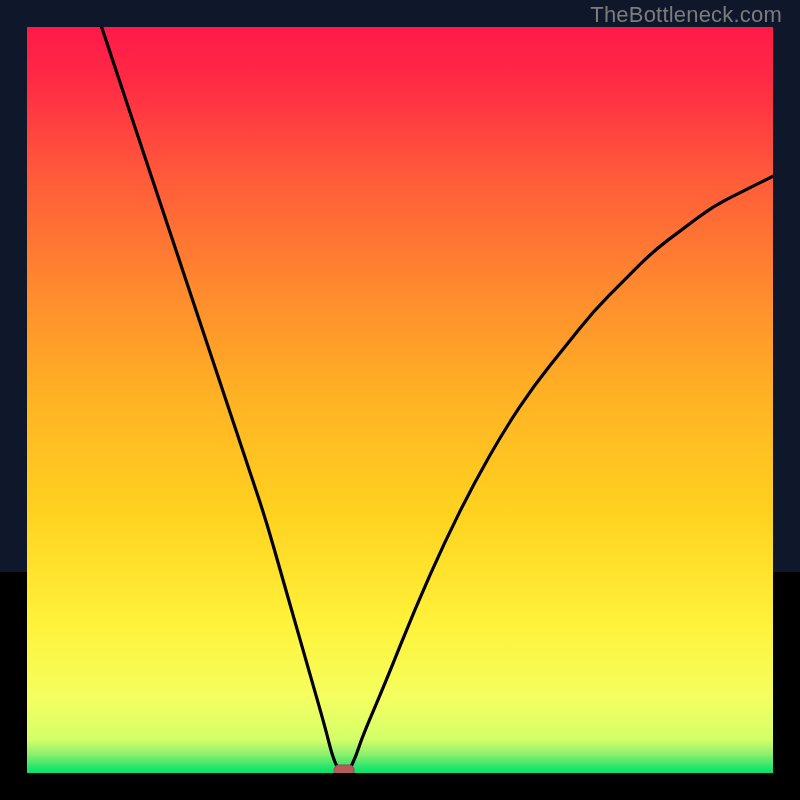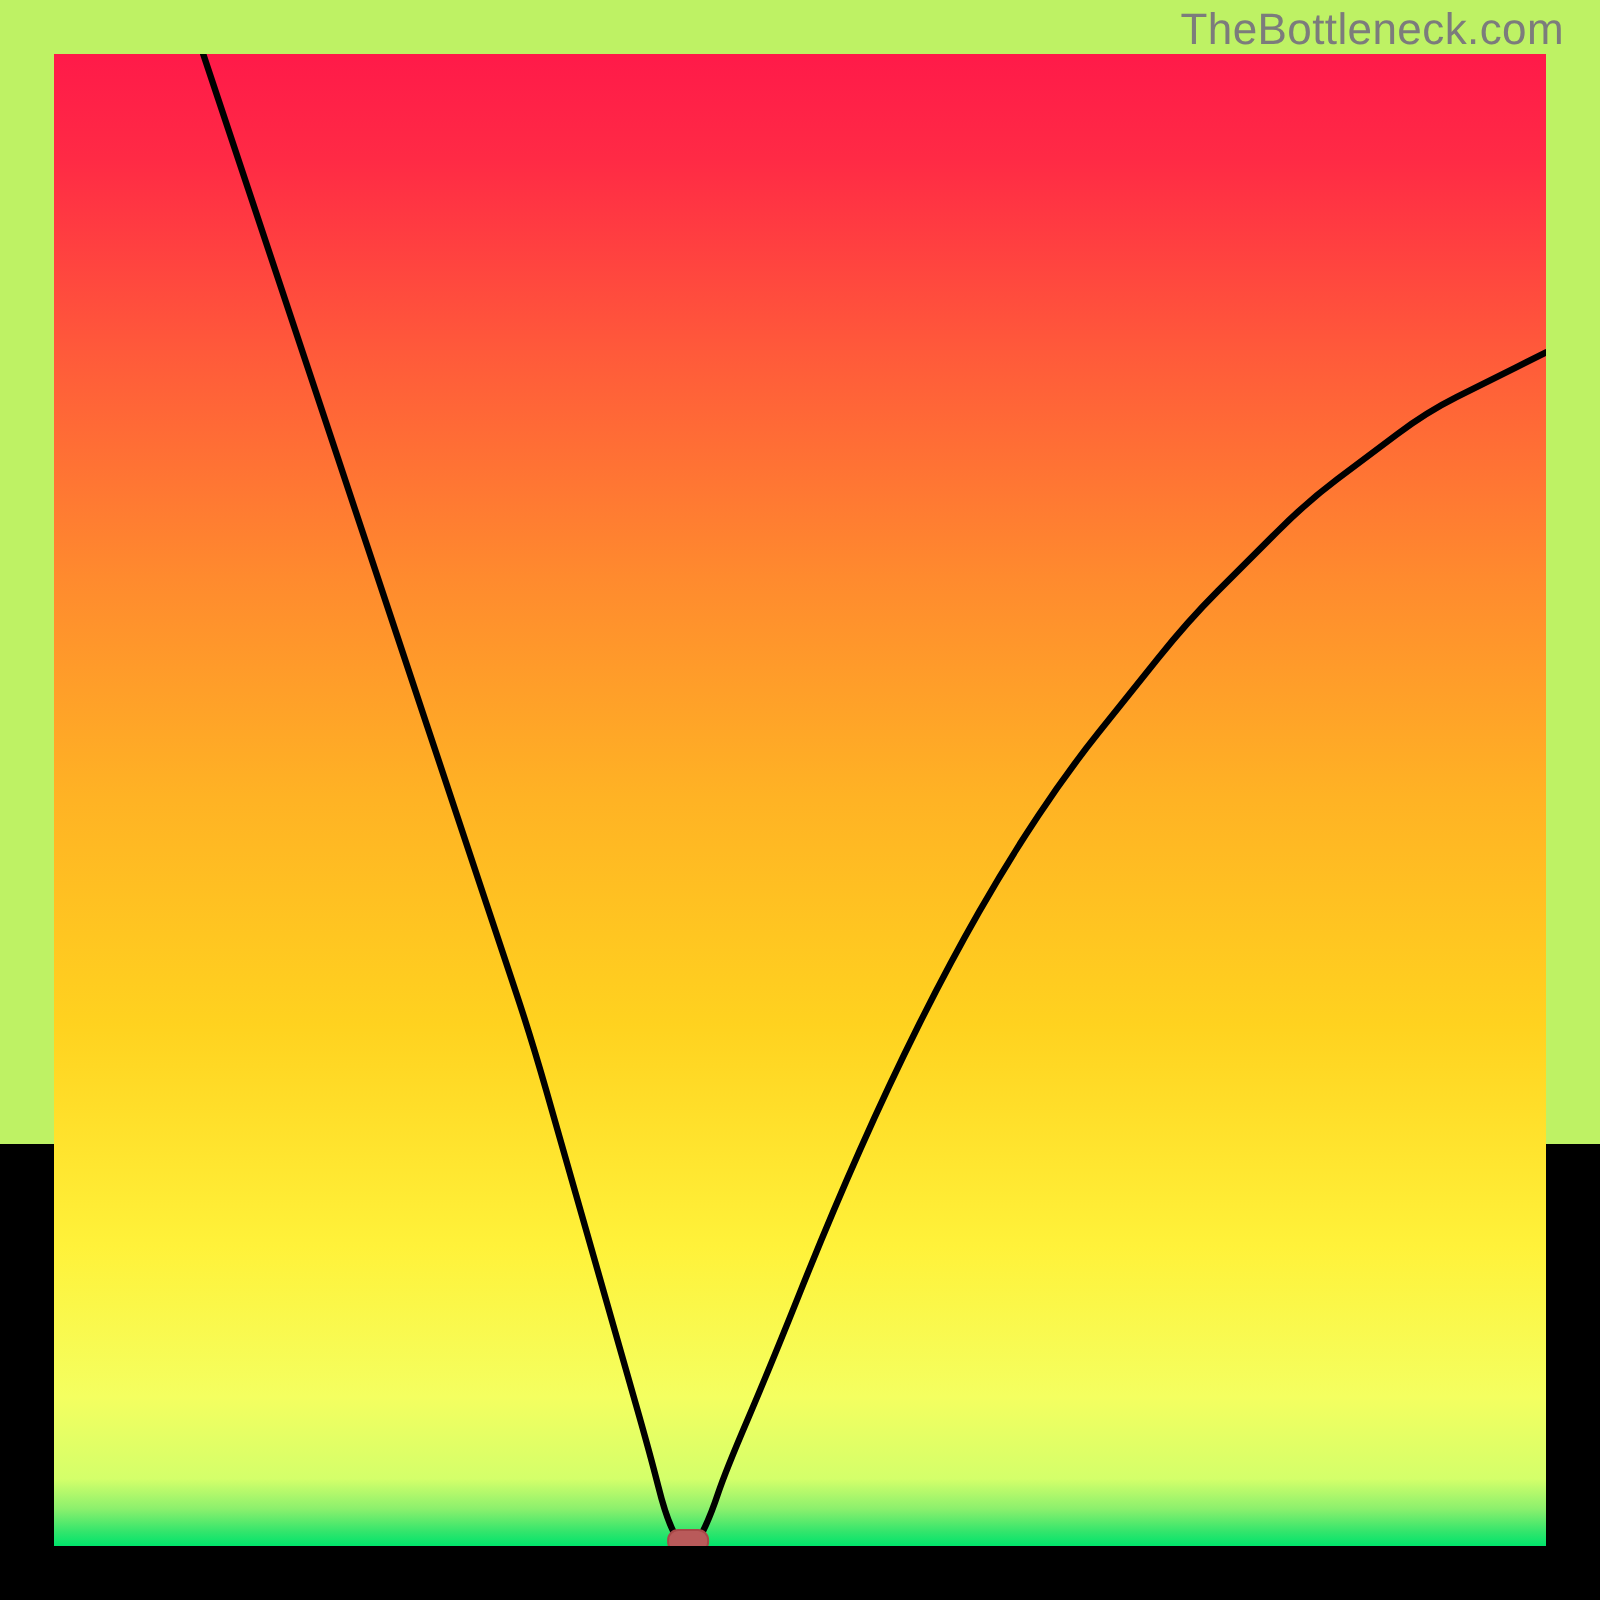--- a/index.html
+++ b/index.html
@@ -10,21 +10,21 @@
     background: #000;
     overflow: hidden;
     font-family: Arial, Helvetica, sans-serif;
   }
   .frame {
     position: absolute;
     left: 0;
     top: 0;
     width: 800px;
     height: 572px;
-    background: #bef264;
+    background: #0f172a;
   }
   .watermark {
     position: absolute;
     top: 2px;
     right: 18px;
     color: #7c7c7c;
     font-size: 22px;
     font-weight: 500;
     letter-spacing: 0.2px;
     z-index: 10;

